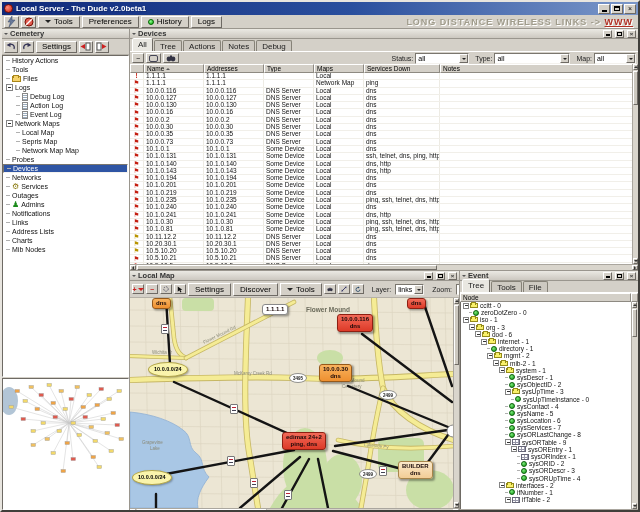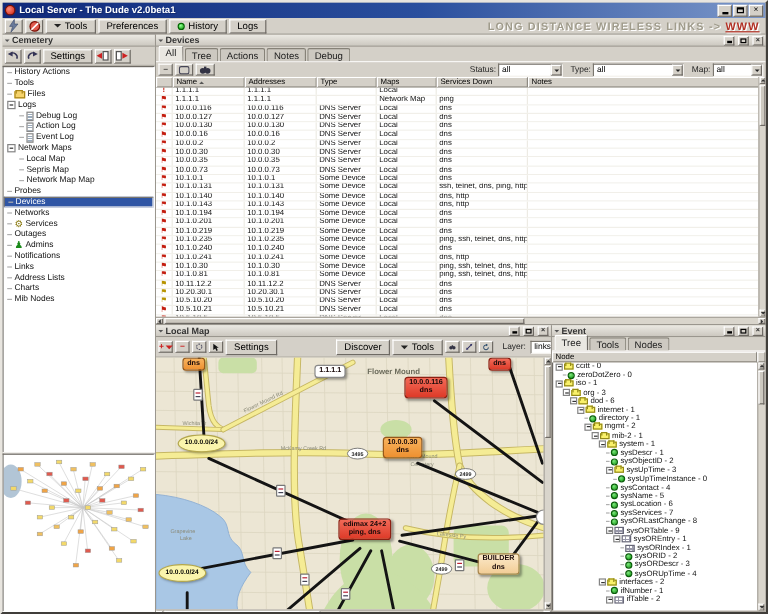--- a/index.html
+++ b/index.html
@@ -815,21 +815,21 @@
             <svg width="8" height="8" viewBox="0 0 8 8">
                 <circle cx="4" cy="4" r="3" fill="none" stroke="#556" stroke-width="1.2" stroke-dasharray="2 1.2"></circle>
               </svg>
           </span>
           <span class="tinybtn raised">
             <svg width="8" height="9" viewBox="0 0 8 9">
                 <polygon points="1,0.5 1,7.5 3.2,5.6 4.5,8.5 6,7.8 4.6,5 7,4.8" fill="#111"></polygon>
               </svg>
           </span>
           <span class="mbtn raised" style="height:13px;">Settings</span>
-          <span class="mbtn raised" style="height:13px;margin-left:47px;">Discover</span>
+          <span class="mbtn raised" style="height:13px;">Discover</span>
           <span class="mbtn raised" style="height:13px;">
               <span class="dd-arrow"></span>
               <span>Tools</span>
             </span>
           <span class="tinybtn raised">
             <svg width="10" height="7" viewBox="0 0 10 7">
                 <circle cx="3" cy="4" r="2.4" fill="#334"></circle>
                 <circle cx="7" cy="4" r="2.4" fill="#334"></circle>
                 <rect x="4" y="0.5" width="2" height="2.5" fill="#334"></rect>
               </svg>
@@ -998,21 +998,21 @@
               <span class="mini"></span>
             </span>
           <span class="pbtn raised">
               <span class="maxi"></span>
             </span>
           <span class="pbtn raised">×</span>
         </div>
         <div class="tabs" id="mibs-tabs" style="height:12px;">
             <span class="tab active">Tree</span>
             <span class="tab">Tools</span>
-            <span class="tab">Nodes</span>
+            <span class="tab">File</span>
           </div>
         <div id="mibs-colhead">
           <span class="th" style="flex:1;">
               <span>Node</span>
             </span>
           <span class="th" style="width:7px;"></span>
         </div>
         <div id="mibs-body">
           <div id="mibs-tree">
               <div class="m-row" style="padding-left: 2px;">

